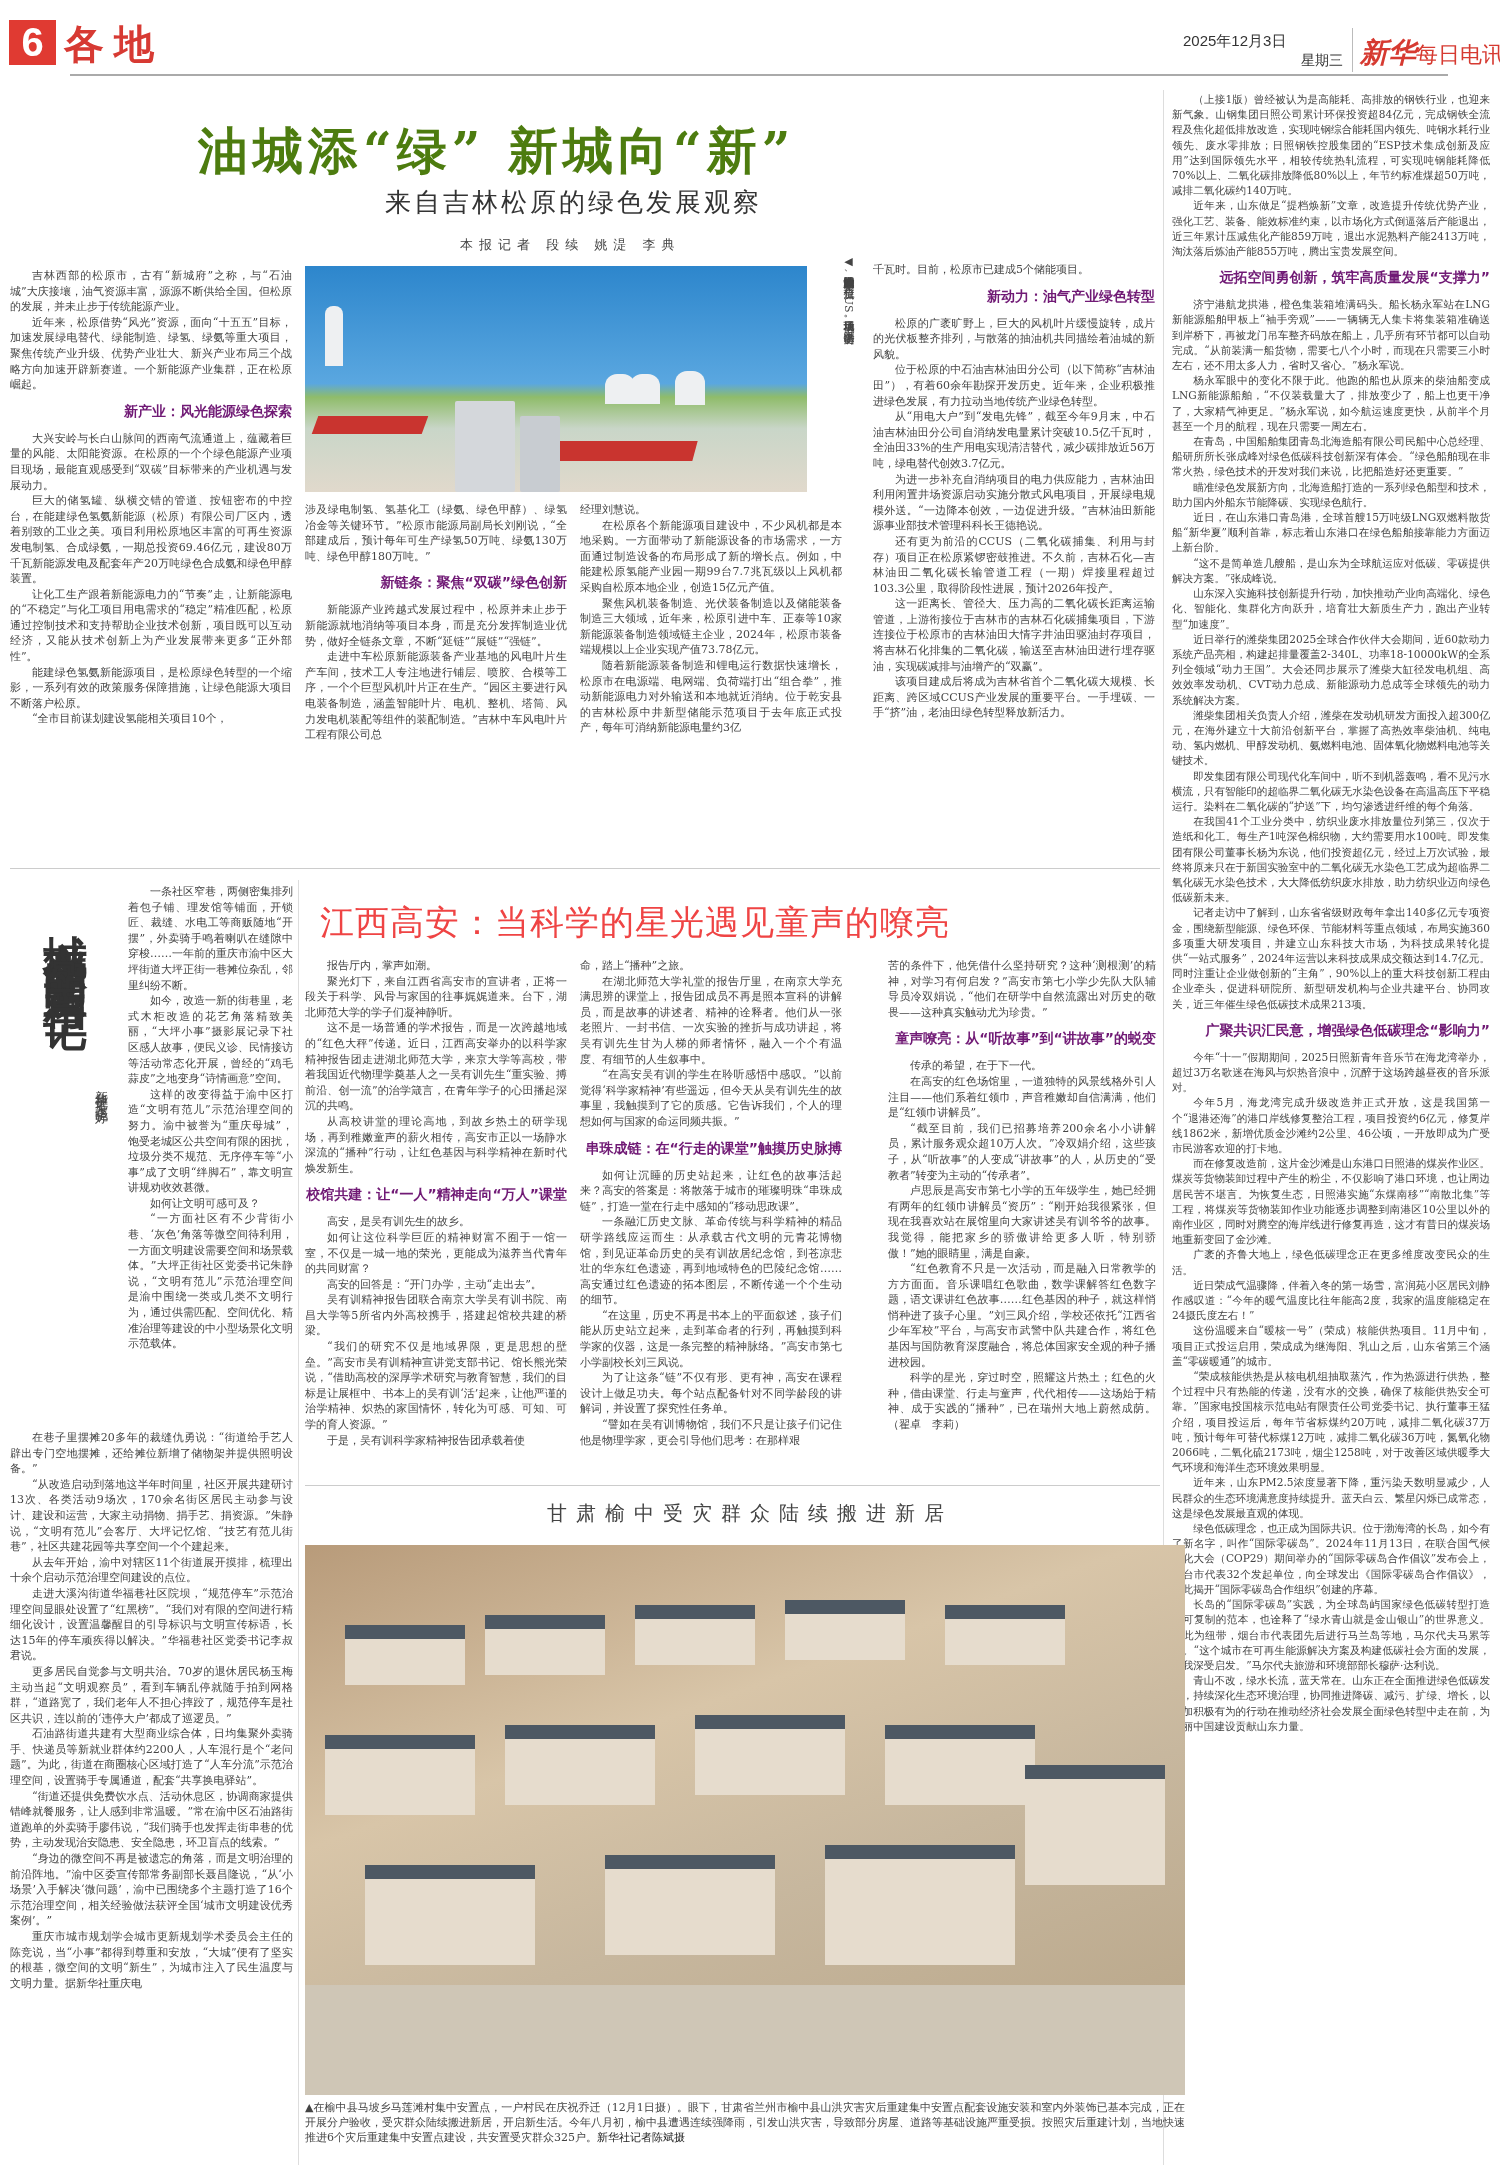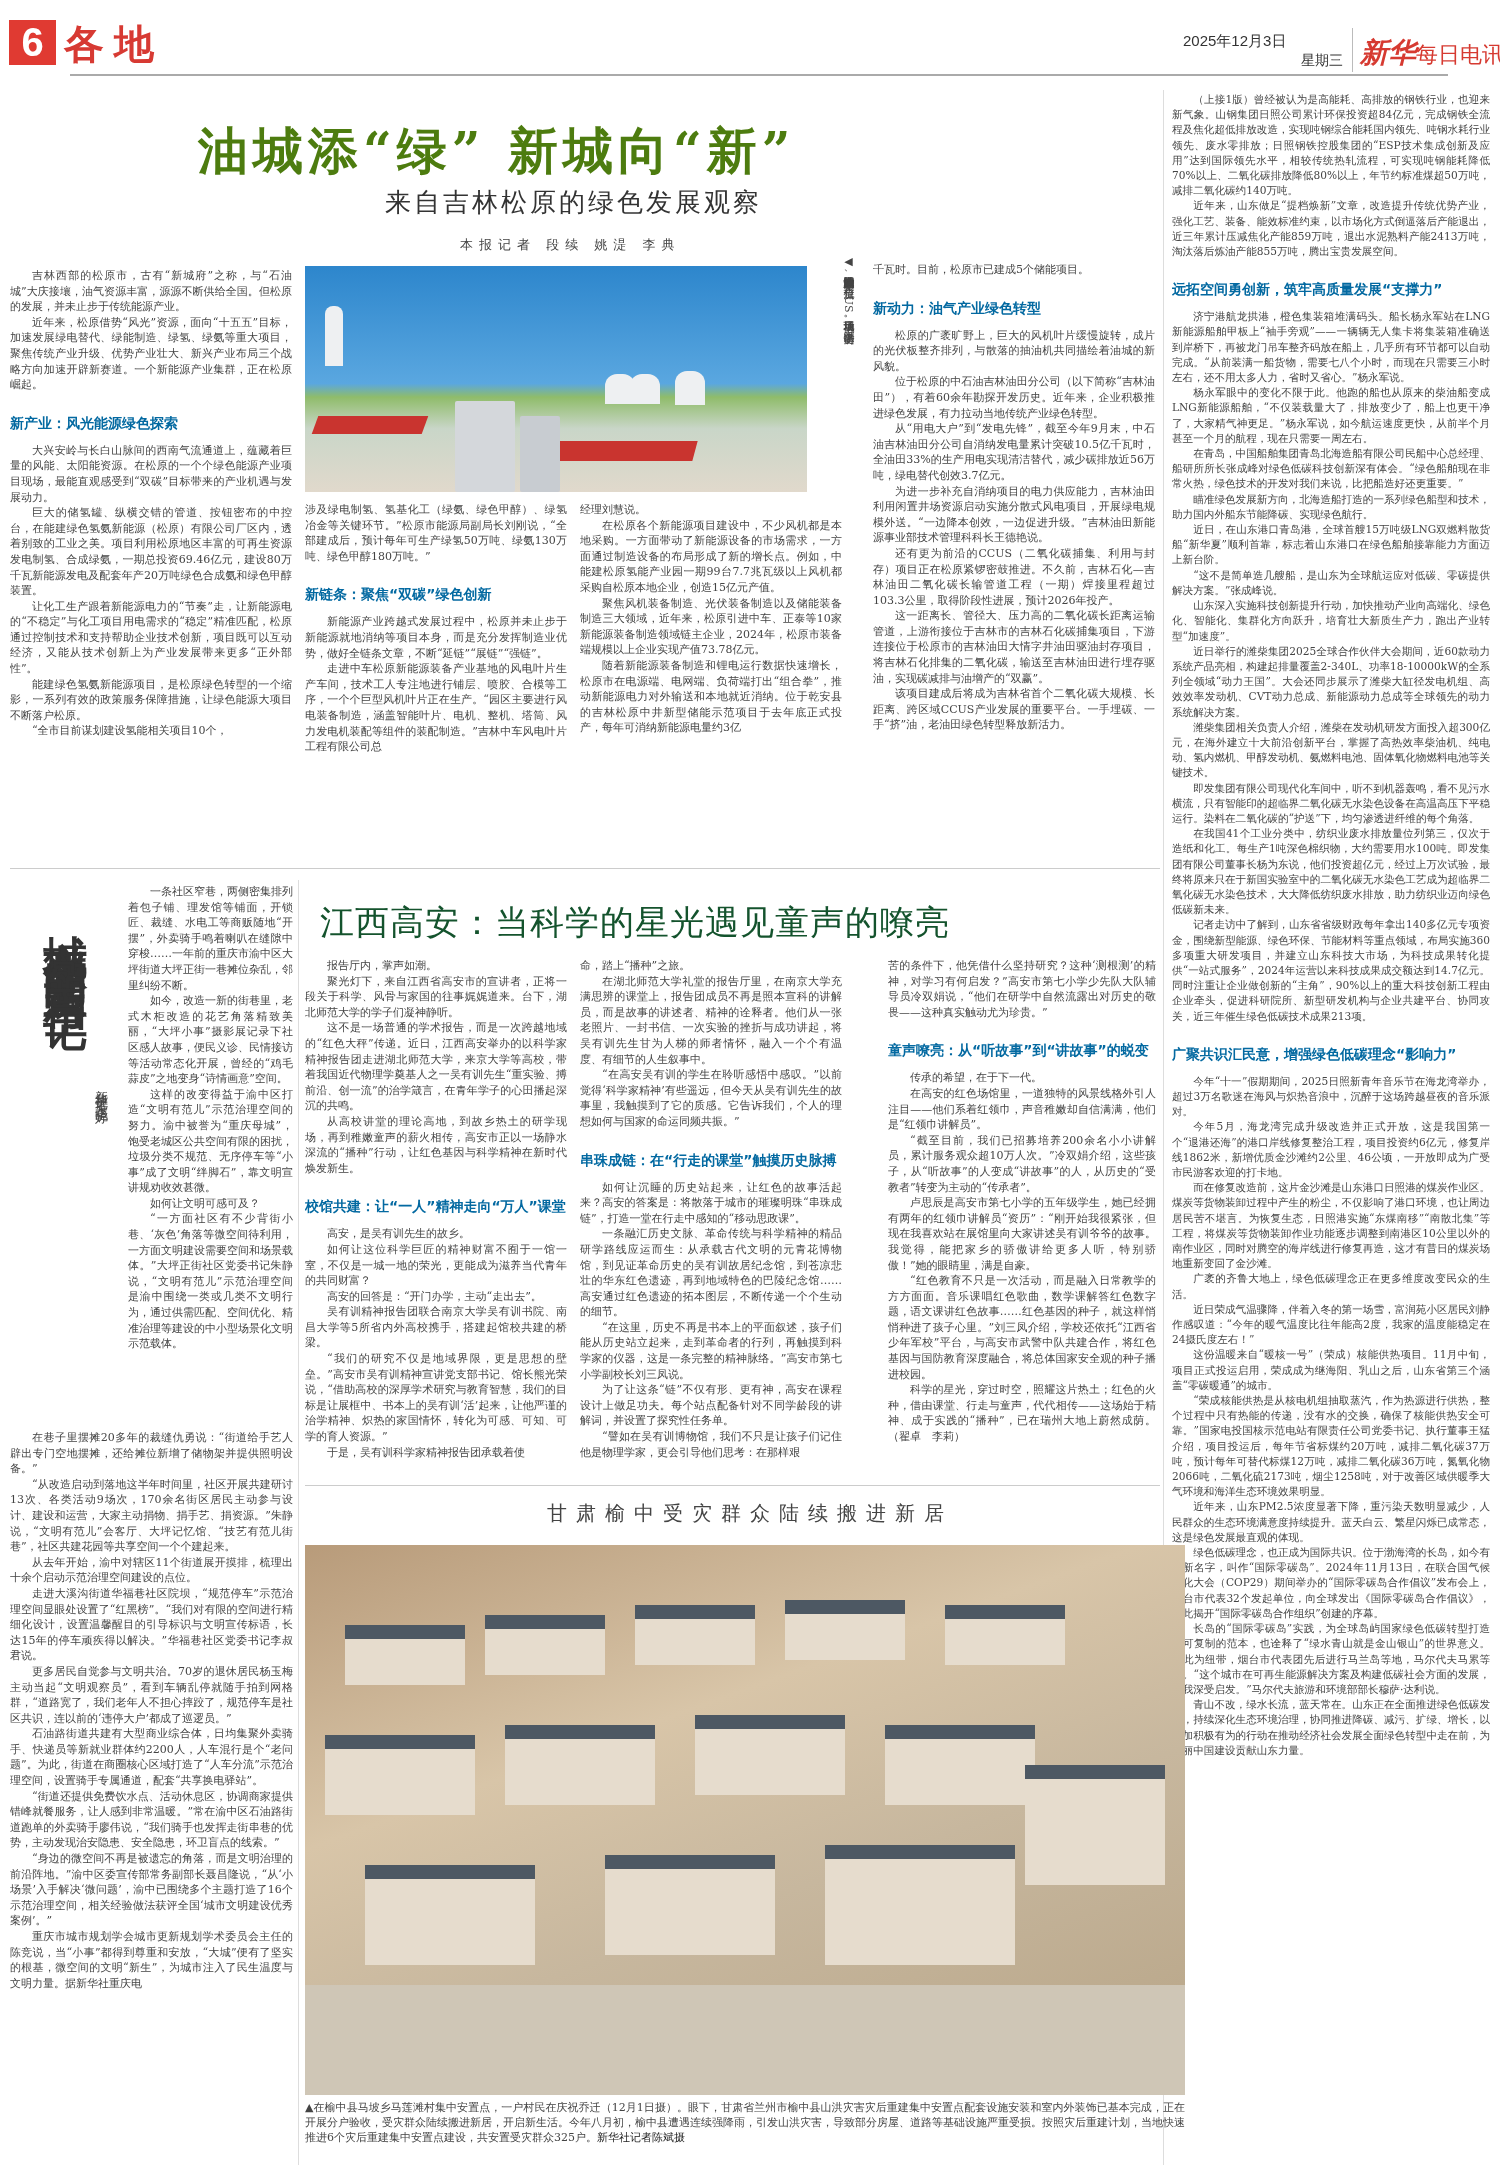--- a/index.html
+++ b/index.html
@@ -12,26 +12,26 @@
 .date{left:1183px;top:32px;font:15px "Liberation Sans",sans-serif;color:#333;text-align:left;width:160px;line-height:18px}
 .weekday{left:1283px;top:52px;width:60px;text-align:right;font:14px "Liberation Sans",sans-serif;color:#333}
 .vsep{left:1352px;top:28px;width:1px;height:44px;background:#bbb}
 .paper-logo{left:1360px;top:34px;font:bold 28px "DejaVu Serif",serif;color:#d63a31;font-style:italic;white-space:nowrap}
 .paper-logo .sub{font-style:normal;font-size:22px;font-weight:normal}
 .headline{left:198px;top:118px;font:bold 50px "DejaVu Serif",serif;color:#4d7c0f;letter-spacing:5px;white-space:nowrap}
 .subhead{left:385px;top:185px;font:26px "DejaVu Sans",sans-serif;color:#333;letter-spacing:3px}
 .byline{left:460px;top:236px;font:13px "DejaVu Serif",serif;color:#444;letter-spacing:6px}
 .col{font-size:11px;line-height:15.6px;color:#444;text-align:justify;overflow:hidden}
 .col p{text-indent:2em}
-.sh{font:bold 14px "DejaVu Sans",sans-serif;color:#0369a1;text-align:left;margin:22px 0 10px;text-indent:0!important}
+.sh{font:bold 14px "DejaVu Sans",sans-serif;color:#701a75;text-align:right;margin:10px 0 10px;text-indent:0!important}
 .photo1{left:305px;top:266px;width:502px;height:226px;background:linear-gradient(#2d86cc 0%,#5aa7e0 52%,#8fbc6a 58%,#c9d6c8 72%,#e1d9cc 100%);overflow:hidden}
 .tank{position:absolute;background:#eef0f2;border-radius:8px 8px 0 0}
 .redroof{position:absolute;background:#c9342f}
 .photo1-cap{left:815px;top:255px;width:40px;height:240px;writing-mode:vertical-rl;font-size:11px;line-height:14px;color:#444}
-.headline2{left:320px;top:900px;font:34px "DejaVu Serif",serif;color:#14532d;letter-spacing:1px;white-space:nowrap}
+.headline2{left:320px;top:900px;font:34px "DejaVu Serif",serif;color:#ef4444;letter-spacing:1px;white-space:nowrap}
 .vtitle{left:36px;top:900px;width:60px;writing-mode:vertical-rl;font:bold 44px "DejaVu Serif",serif;color:#333;letter-spacing:6px;line-height:60px}
 .vbyline{left:92px;top:1080px;writing-mode:vertical-rl;font:13px "DejaVu Serif",serif;color:#444;letter-spacing:2px}
 .photo-title{left:310px;top:1500px;width:880px;text-align:center;font:20px "DejaVu Sans",sans-serif;color:#444;letter-spacing:9px}
 .photo2{left:305px;top:1545px;width:880px;height:550px;background:linear-gradient(160deg,#b89b7a 0%,#d8c5a8 35%,#c7b79e 60%,#b7a486 100%);overflow:hidden}
 .house{position:absolute;background:#e6dccd;border-top:14px solid #4d5863}
 .photo2-cap{left:305px;top:2100px;width:880px;font-size:11px;line-height:15px;color:#444;text-align:justify}
 .photo2-cap b{font-weight:normal;color:#222}
 .vdiv{position:absolute;width:1px;background:#ddd}
 .hdiv{position:absolute;height:1px;background:#ccc}
 </style>

